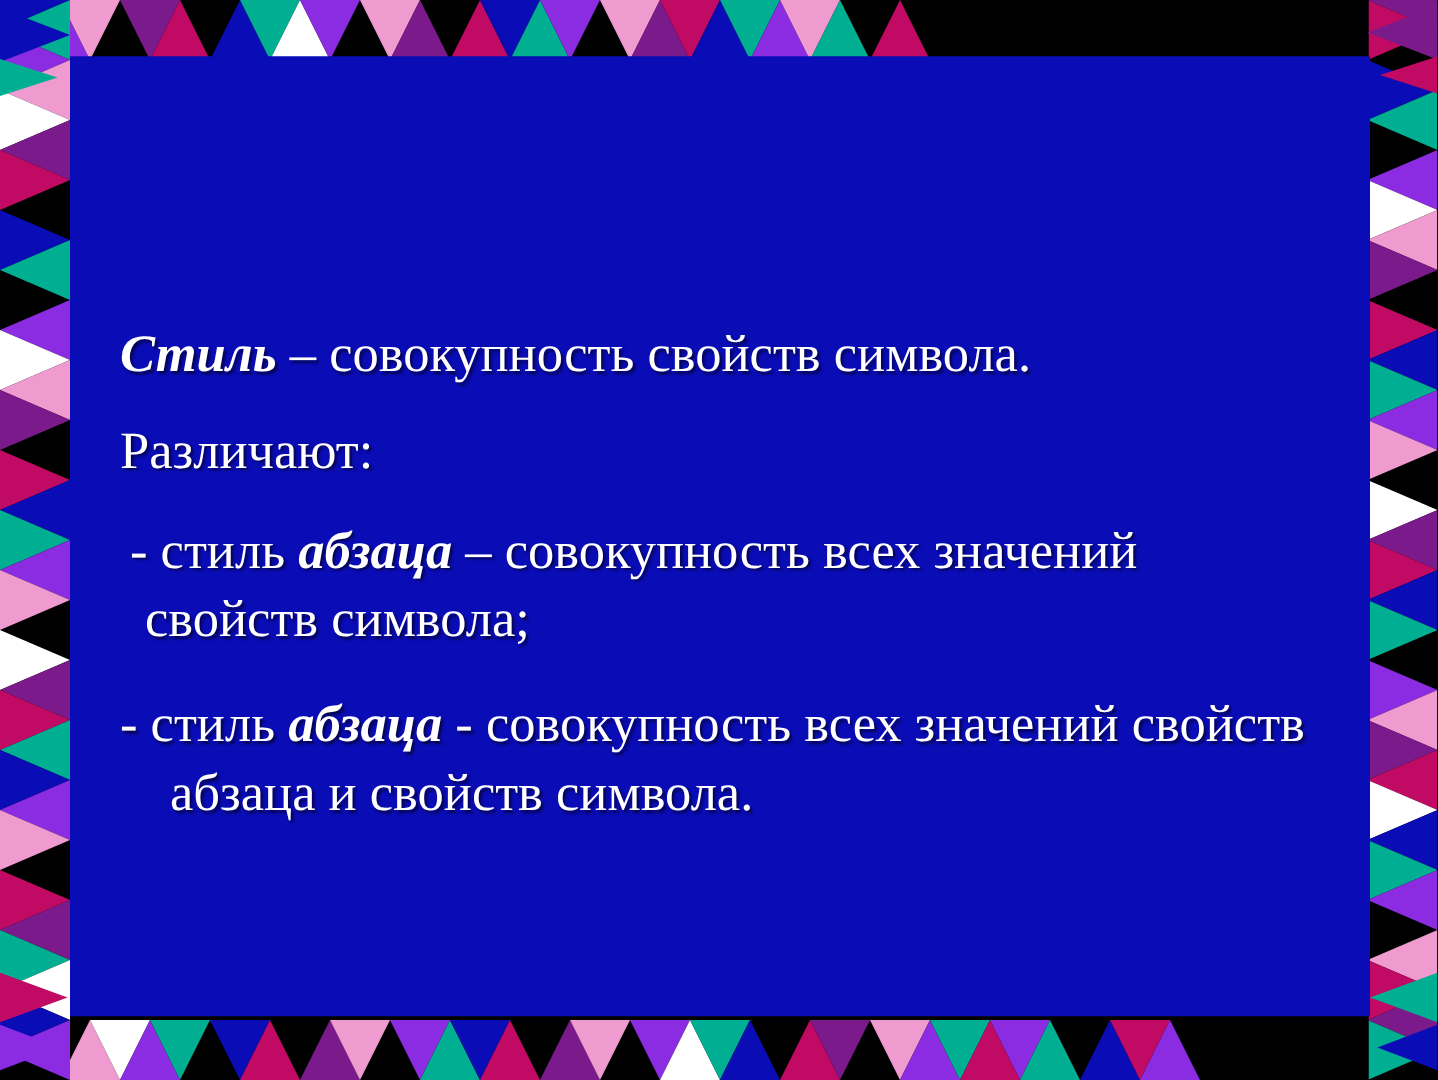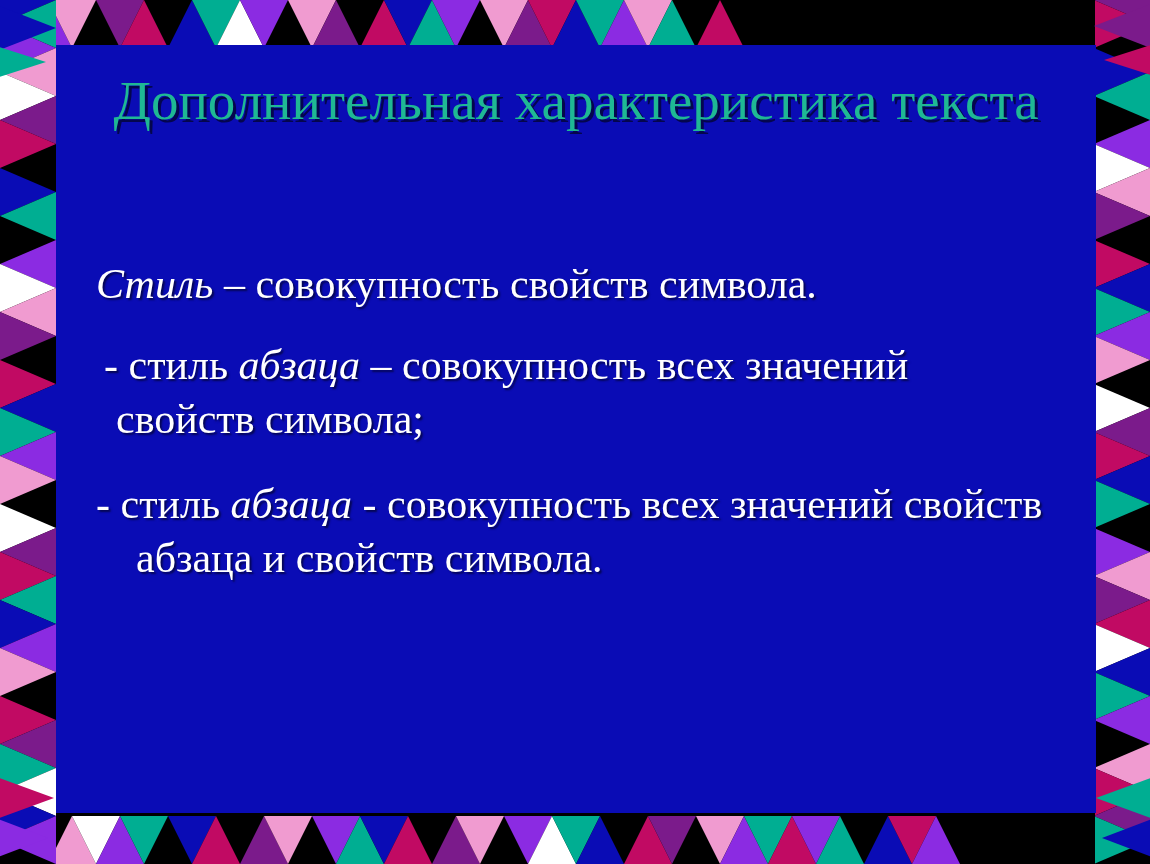--- a/index.html
+++ b/index.html
@@ -99,21 +99,21 @@
     margin-top: 26px;
     padding-left: 20px;
     text-indent: -12px;
     margin-bottom: 22px;
   }
   .para.bullet-b {
     margin-top: 30px;
     padding-left: 40px;
     text-indent: -40px;
   }
-  .bi { font-weight: normal; font-style: italic; }
+  .bi { font-weight: bold; font-style: italic; }
 </style>
 </head>
 <body>
 
 <div id="slide">
 
   <div class="border-band band-top">
       <div class="tri up" style="left: -24px; top: 0px; border-bottom: 48px solid rgb(193, 10, 99);"></div>
       <div class="tri down" style="left: 0px; top: 0px; border-top: 48px solid rgb(0, 174, 146);"></div>
       <div class="tri up" style="left: 24px; top: 0px; border-bottom: 48px solid rgb(139, 43, 226);"></div>
@@ -243,28 +243,28 @@
   <div class="corner" style="left:-10px; top:44px; border-top:18px solid transparent; border-bottom:18px solid transparent; border-left:56px solid #00AE92;"></div>
   <div class="corner" style="right:-6px; top:2px; border-top:24px solid transparent; border-bottom:24px solid transparent; border-right:62px solid #7B1B8B;"></div>
   <div class="corner" style="right:-10px; top:42px; border-top:18px solid transparent; border-bottom:18px solid transparent; border-right:56px solid #C10A63;"></div>
   <div class="corner" style="left:-6px; bottom:44px; border-top:22px solid transparent; border-bottom:22px solid transparent; border-left:60px solid #C10A63;"></div>
   <div class="corner" style="left:-10px; bottom:4px; border-top:22px solid transparent; border-bottom:22px solid transparent; border-left:58px solid #8B2BE2;"></div>
   <div class="corner" style="right:-6px; bottom:44px; border-top:22px solid transparent; border-bottom:22px solid transparent; border-right:60px solid #00AE92;"></div>
   <div class="corner" style="right:-10px; bottom:4px; border-top:22px solid transparent; border-bottom:22px solid transparent; border-right:58px solid #0A0CB5;"></div>
 
   <div id="content">
 
-    <h1 id="title">Дополнительная характеристика текста</h1>
 
     <div id="body-block">
 
       <p class="para lead">
         <span class="bi">Стиль</span><span> – совокупность свойств символа.</span>
       </p>
 
+      <p class="para">Различают:</p>
 
       <p class="para bullet-a">
         <span> - стиль </span><span class="bi">абзаца</span><span> – совокупность всех значений свойств символа;</span>
       </p>
 
       <p class="para bullet-b">
         <span>- стиль </span><span class="bi">абзаца</span><span> - совокупность всех значений свойств абзаца и свойств символа.</span>
       </p>
 
     </div>

